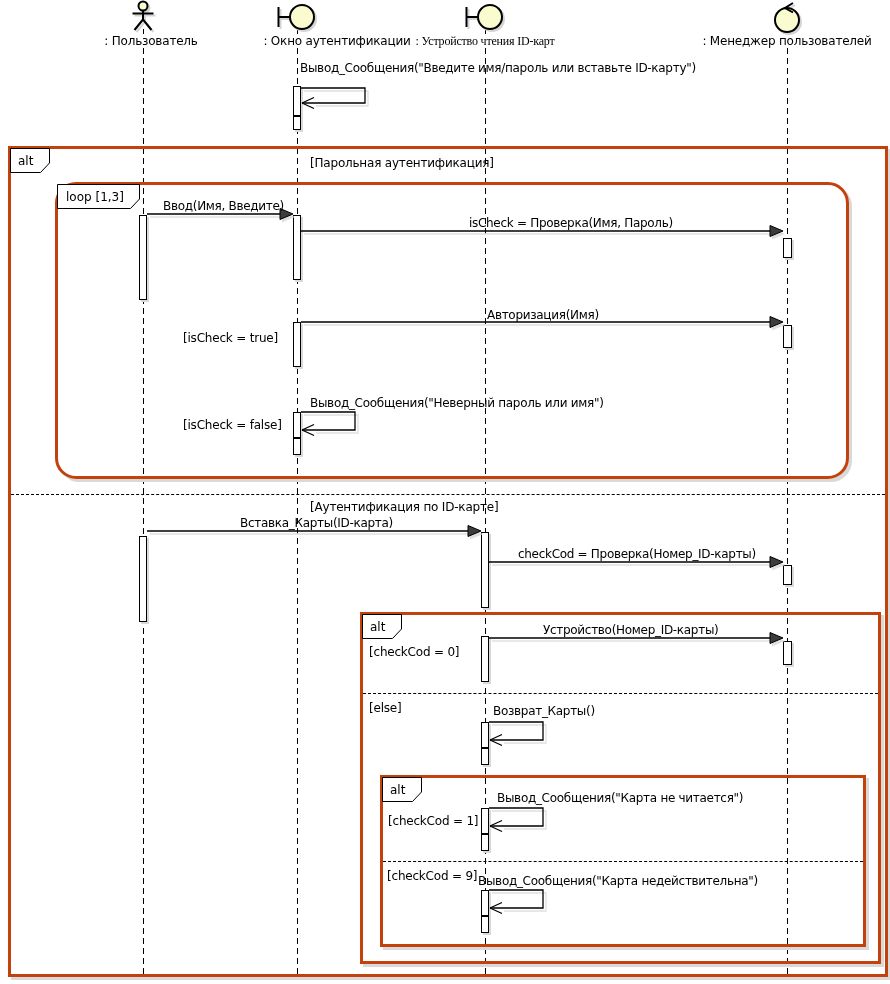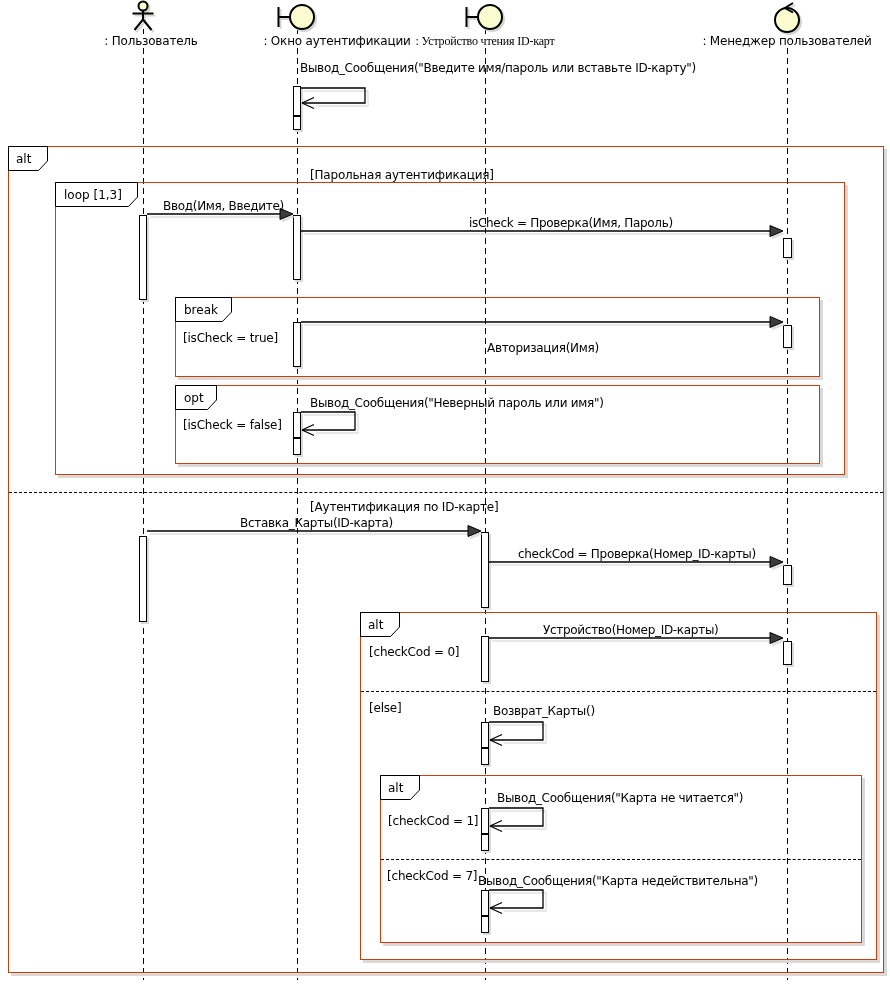--- a/index.html
+++ b/index.html
@@ -1,19 +1,19 @@
 <!DOCTYPE html>
 <html><head>
 <meta charset="utf-8">
 <style>
   html,body{margin:0;padding:0;background:#fff;}
   .canvas{position:relative;width:890px;height:984px;background:#fff;
           font-family:"DejaVu Sans","Liberation Sans",sans-serif;font-size:12px;color:#000;overflow:hidden;}
   svg.overlay{position:absolute;left:0;top:0;pointer-events:none;}
-  .frag{position:absolute;border:1px solid #c2410c;box-shadow:3px 3px 0 #d9d9d9;}
+  .frag{position:absolute;border:3px solid #c2410c;box-shadow:3px 3px 0 #d9d9d9;}
   .frag-label{position:absolute;top:-1px;left:-1px;}
   .frag-label text{font-family:"DejaVu Sans","Liberation Sans",sans-serif;font-size:12px;fill:#000;}
   .divider{position:absolute;left:0;right:0;border-top:1px dashed #000;}
   .guard{position:absolute;white-space:nowrap;letter-spacing:-0.2px;}
   .act{position:absolute;background:#fff;border:1px solid #000;box-sizing:border-box;box-shadow:2px 2px 0 #d9d9d9;}
   .msg-label{position:absolute;white-space:nowrap;letter-spacing:-0.3px;}
   .head-icon{position:absolute;filter:drop-shadow(2px 2px 0 #d4d4d4);}
   .head-label{position:absolute;transform:translateX(-50%);white-space:nowrap;letter-spacing:-0.2px;}
 </style>
 </head>
@@ -33,65 +33,53 @@
     </svg>
 
   <div class="frag" style="left:8px;top:146px;width:874px;height:825px;">
     <svg class="frag-label" width="41" height="26">
       <path d="M0.5,0.5 H39.5 V15 L30.5,24.5 H0.5 Z" fill="#ffffff" stroke="#000000"></path>
       <text x="8" y="17">alt</text>
     </svg>
     <div class="divider" style="top:345px;"></div>
   </div>
 
-  <div class="frag" style="left:55px;top:182px;width:788px;height:291px;">
+  <div class="frag" style="left:55px;top:182px;width:788px;height:291px;border-radius:21px;">
     <svg class="frag-label" width="84" height="26">
       <path d="M0.5,0.5 H82.5 V15 L73.5,24.5 H0.5 Z" fill="#ffffff" stroke="#000000"></path>
       <text x="9" y="17">loop  [1,3]</text>
     </svg>
   </div>
 
-  <div class="frag" style="left:175px;top:297px;width:643px;height:78px;">
-    <svg class="frag-label" width="58" height="26">
-      <path d="M0.5,0.5 H56.5 V15 L47.5,24.5 H0.5 Z" fill="#ffffff" stroke="#000000"></path>
-      <text x="9" y="17">break</text>
-    </svg>
-  </div>
 
-  <div class="frag" style="left:175px;top:385px;width:643px;height:77px;">
-    <svg class="frag-label" width="43" height="26">
-      <path d="M0.5,0.5 H41.5 V15 L32.5,24.5 H0.5 Z" fill="#ffffff" stroke="#000000"></path>
-      <text x="9" y="17">opt</text>
-    </svg>
-  </div>
 
   <div class="frag" style="left:360px;top:612px;width:515px;height:346px;">
     <svg class="frag-label" width="41" height="26">
       <path d="M0.5,0.5 H39.5 V15 L30.5,24.5 H0.5 Z" fill="#ffffff" stroke="#000000"></path>
       <text x="8" y="17">alt</text>
     </svg>
     <div class="divider" style="top:78px;"></div>
   </div>
 
   <div class="frag" style="left:380px;top:775px;width:480px;height:166px;">
     <svg class="frag-label" width="41" height="26">
       <path d="M0.5,0.5 H39.5 V15 L30.5,24.5 H0.5 Z" fill="#ffffff" stroke="#000000"></path>
       <text x="8" y="17">alt</text>
     </svg>
     <div class="divider" style="top:83px;"></div>
   </div>
 
-  <span class="guard" style="left:310px;top:168px;text-align:center;">[Парольная аутентификация]</span>
+  <span class="guard" style="left:310px;top:156px;text-align:center;">[Парольная аутентификация]</span>
   <span class="guard" style="left:310px;top:500px;">[Аутентификация по ID-карте]</span>
   <span class="guard" style="left:183px;top:331px;">[isCheck = true]</span>
   <span class="guard" style="left:183px;top:418px;">[isCheck = false]</span>
   <span class="guard" style="left:369px;top:645px;">[checkCod = 0]</span>
   <span class="guard" style="left:369px;top:701px;">[else]</span>
   <span class="guard" style="left:388px;top:814px;">[checkCod = 1]</span>
-  <span class="guard" style="left:387px;top:869px;">[checkCod = 7]</span>
+  <span class="guard" style="left:387px;top:869px;">[checkCod = 9]</span>
 
   <div id="acts">
       <div class="act" style="left: 293px; top: 86px; width: 8px; height: 30px;"></div>
       <div class="act" style="left: 293px; top: 116px; width: 8px; height: 14px;"></div>
       <div class="act" style="left: 139px; top: 215px; width: 8px; height: 85px;"></div>
       <div class="act" style="left: 293px; top: 215px; width: 8px; height: 65px;"></div>
       <div class="act" style="left: 783px; top: 238px; width: 9px; height: 20px;"></div>
       <div class="act" style="left: 293px; top: 322px; width: 8px; height: 45px;"></div>
       <div class="act" style="left: 783px; top: 325px; width: 9px; height: 23px;"></div>
       <div class="act" style="left: 293px; top: 412px; width: 8px; height: 26px;"></div>
@@ -147,21 +135,21 @@
       <path d="M489,808 h54 v18 H490" stroke="#000" fill="none" stroke-width="1.3"></path>
       <path d="M490,826 L502,820.5 M490,826 L502,831.5" stroke="#000" fill="none" stroke-width="1.3"></path>
       <path d="M492,893 h54 v18 h-42" stroke="#e0e0e0" fill="none" stroke-width="1.3"></path>
       <path d="M489,890 h54 v18 H490" stroke="#000" fill="none" stroke-width="1.3"></path>
       <path d="M490,908 L502,902.5 M490,908 L502,913.5" stroke="#000" fill="none" stroke-width="1.3"></path>
     </svg>
 
   <div class="msg-label" style="left:300px;top:61px;">Вывод_Сообщения("Введите имя/пароль или вставьте ID-карту")</div>
   <div class="msg-label" style="left:163px;top:199px;">Ввод(Имя, Введите)</div>
   <div class="msg-label" style="left:441px;top:216px;margin-left:28px;">isCheck = Проверка(Имя, Пароль)</div>
-  <div class="msg-label" style="left:487px;top:308px;margin-top:33px;">Авторизация(Имя)</div>
+  <div class="msg-label" style="left:487px;top:308px;">Авторизация(Имя)</div>
   <div class="msg-label" style="left:310px;top:396px;">Вывод_Сообщения("Неверный пароль или имя")</div>
   <div class="msg-label" style="left:240px;top:516px;">Вставка_Карты(ID-карта)</div>
   <div class="msg-label" style="left:518px;top:547px;">checkCod = Проверка(Номер_ID-карты)</div>
   <div class="msg-label" style="left:543px;top:623px;">Устройство(Номер_ID-карты)</div>
   <div class="msg-label" style="left:493px;top:704px;">Возврат_Карты()</div>
   <div class="msg-label" style="left:497px;top:791px;">Вывод_Сообщения("Карта не читается")</div>
   <div class="msg-label" style="left:478px;top:874px;">Вывод_Сообщения("Карта недействительна")</div>
 
   <svg class="head-icon" style="left:125px;top:0px;" width="36" height="32">
     <circle cx="18" cy="6" r="4.5" stroke="#000" stroke-width="2" fill="#fbfbd0"></circle>

